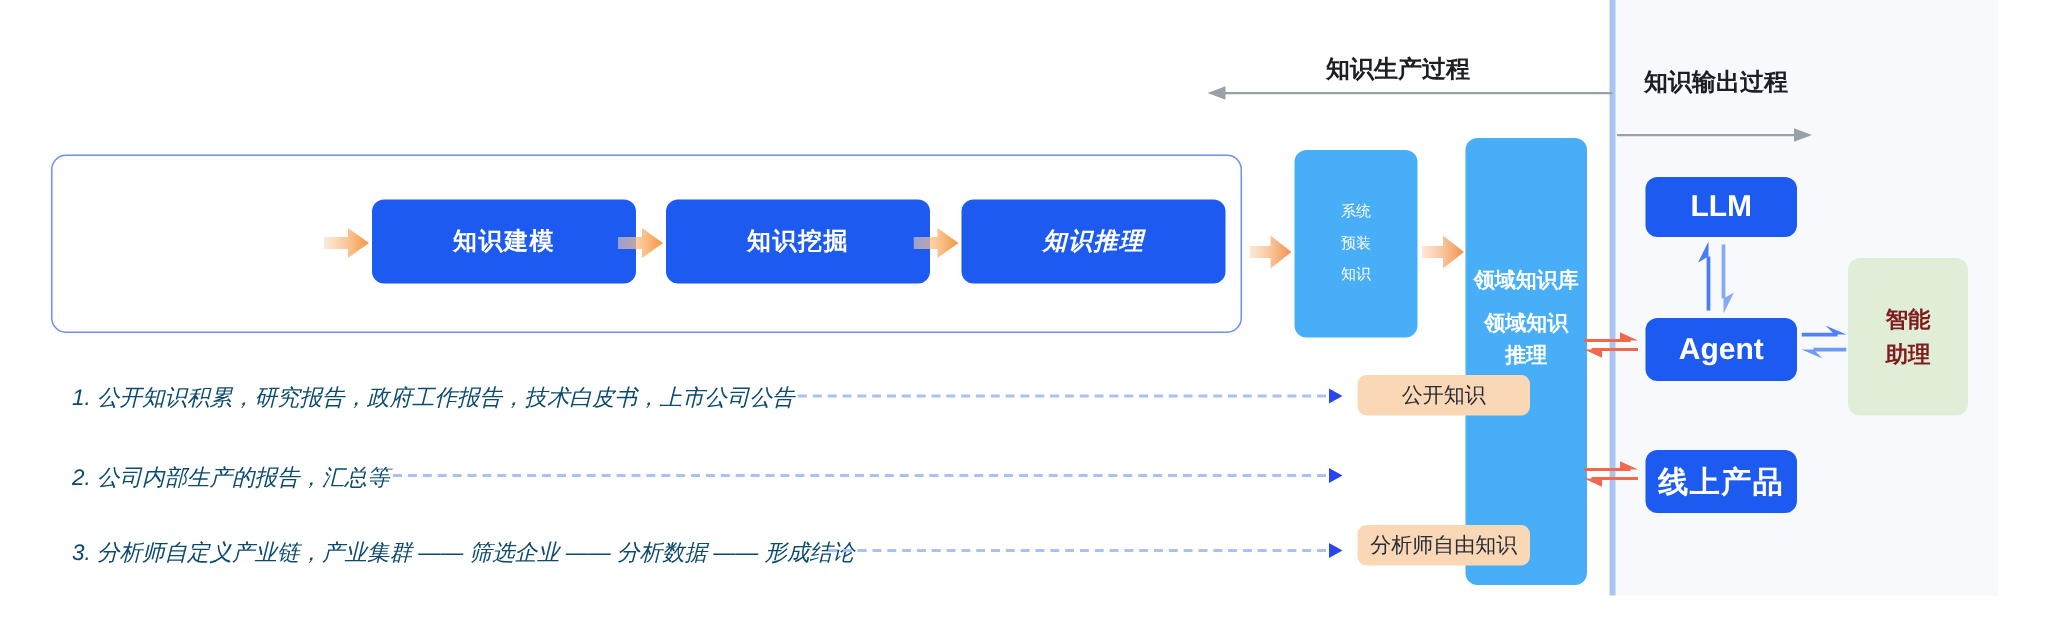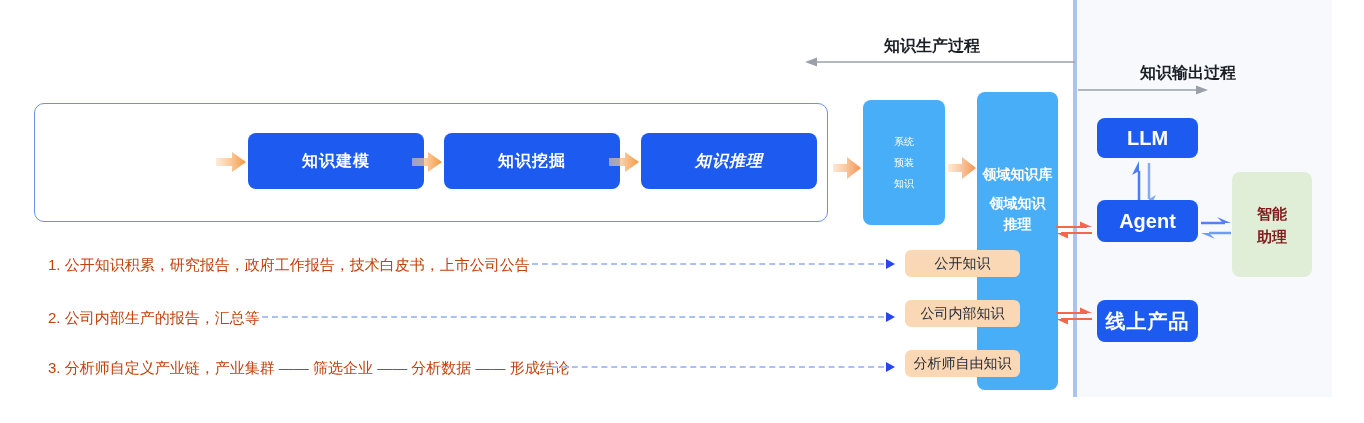--- a/index.html
+++ b/index.html
@@ -4,50 +4,50 @@
 <style>
   html,body{margin:0;padding:0;background:#ffffff;}
   body{font-family:"Liberation Sans","DejaVu Sans",sans-serif;}
   .canvas{position:relative;width:1364px;height:423px;background:#ffffff;overflow:hidden;}
 
   .right-panel{position:absolute;left:1077px;top:0;width:255px;height:397px;background:#f7f9fd;}
   .divider{position:absolute;left:1073px;top:0;width:4px;height:397px;background:#aac4f2;}
 
   .proc-label{position:absolute;font-size:16px;font-weight:bold;color:#1b1f26;white-space:nowrap;}
   .lbl-prod{left:884px;top:36px;}
-  .lbl-out{left:1096px;top:63px;margin-left:44px;}
+  .lbl-out{left:1096px;top:45px;}
 
   .pipeline-box{position:absolute;left:34px;top:103px;width:794px;height:119px;border:1.5px solid #6e8ef2;border-radius:10px;box-sizing:border-box;background:#ffffff;}
 
   .node{position:absolute;display:flex;align-items:center;justify-content:center;color:#ffffff;box-sizing:border-box;}
   .step{top:133px;width:176px;height:56px;background:#1d5af0;border-radius:8px;font-size:16px;font-weight:600;letter-spacing:1px;}
   .step1{left:52px;}.step2{left:248px;}.step3{left:444px;}.step4{left:641px;font-style:italic;}
 
   .skyblue{background:#47aef7;border-radius:8px;color:#ffffff;text-align:center;}
   .preinstalled{position:absolute;left:863px;top:100px;width:82px;height:125px;font-size:10px;font-weight:500;line-height:21px;display:flex;flex-direction:column;justify-content:center;}
   .domain-kb{position:absolute;left:977px;top:92px;width:81px;height:298px;font-size:14px;font-weight:600;line-height:21px;}
-  .domain-kb .inner{padding-top:72px;}
+  .domain-kb .inner{padding-top:72px;margin-top:12px;}
   .domain-kb .grp2{margin-top:8px;}
 
   .src-box{position:absolute;left:905px;width:115px;height:27px;background:#fbd8b5;border-radius:6px;display:flex;align-items:center;justify-content:center;font-size:14px;font-weight:500;color:#262d38;}
   .src1{top:250px;}.src2{top:300px;}.src3{top:350px;}
 
-  .src-text{position:absolute;left:48px;font-size:15px;color:#c2410c;white-space:nowrap;}
+  .src-text{position:absolute;left:48px;font-size:15px;color:#0c4a6e;white-space:nowrap;font-style:italic;}
   .t1{top:256px;}.t2{top:309px;}.t3{top:359px;}
 
   .dots{position:absolute;border-top:2px dashed #a9c2f3;height:0;}
   .d1{left:532px;top:263px;width:352px;}
   .d2{left:262px;top:316px;width:622px;}
   .d3{left:552px;top:366px;width:332px;}
   .dot-head{position:absolute;width:0;height:0;border-top:5px solid transparent;border-bottom:5px solid transparent;border-left:9px solid #2946ee;}
   .dh1{left:886px;top:259px;}.dh2{left:886px;top:312px;}.dh3{left:886px;top:362px;}
 
   .blue-btn{background:#1d5af0;border-radius:8px;font-size:20px;font-weight:600;}
   .llm{left:1097px;top:118px;width:101px;height:40px;}
-  .agent{left:1097px;top:200px;width:101px;height:42px;}
+  .agent{left:1097px;top:212px;width:101px;height:42px;}
   .online{left:1097px;top:300px;width:101px;height:42px;letter-spacing:1px;}
 
   .assistant{position:absolute;left:1232px;top:172px;width:80px;height:105px;background:#e1eed7;border-radius:8px;display:flex;flex-direction:column;align-items:center;justify-content:center;font-size:15px;font-weight:600;color:#7f1d1d;line-height:23px;}
 
   .abs{position:absolute;}
   svg{display:block;}
 </style>
 </head>
 <body>
 
@@ -142,21 +142,20 @@
   <div class="src-text t3">3. 分析师自定义产业链，产业集群 —— 筛选企业 —— 分析数据 —— 形成结论</div>
 
   <div class="dots d1"></div>
   <div class="dots d2"></div>
   <div class="dots d3"></div>
   <div class="dot-head dh1"></div>
   <div class="dot-head dh2"></div>
   <div class="dot-head dh3"></div>
 
   <div class="src-box src1">公开知识</div>
-  <div class="src-box src2">公司内部知识</div>
   <div class="src-box src3">分析师自由知识</div>
 
   <svg class="abs" style="left:1056px;top:221px;" width="36" height="18">
     <line x1="0" y1="6" x2="31" y2="6" stroke="#f2674e" stroke-width="2"></line>
     <polygon points="36,6 24,0.5 24,6" fill="#f2674e"></polygon>
     <line x1="5" y1="12" x2="36" y2="12" stroke="#f2674e" stroke-width="2"></line>
     <polygon points="0,12 12,17.5 12,12" fill="#f2674e"></polygon>
   </svg>
   <svg class="abs" style="left:1056px;top:307px;" width="36" height="18">
     <line x1="0" y1="6" x2="31" y2="6" stroke="#f2674e" stroke-width="2"></line>

